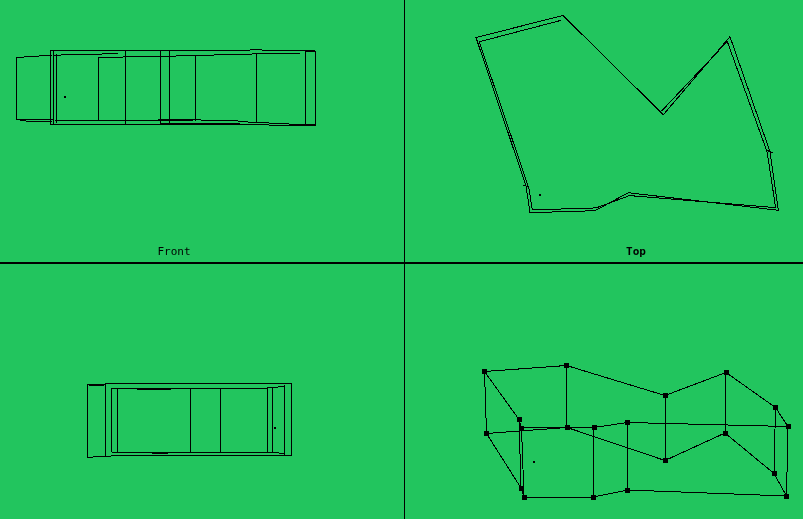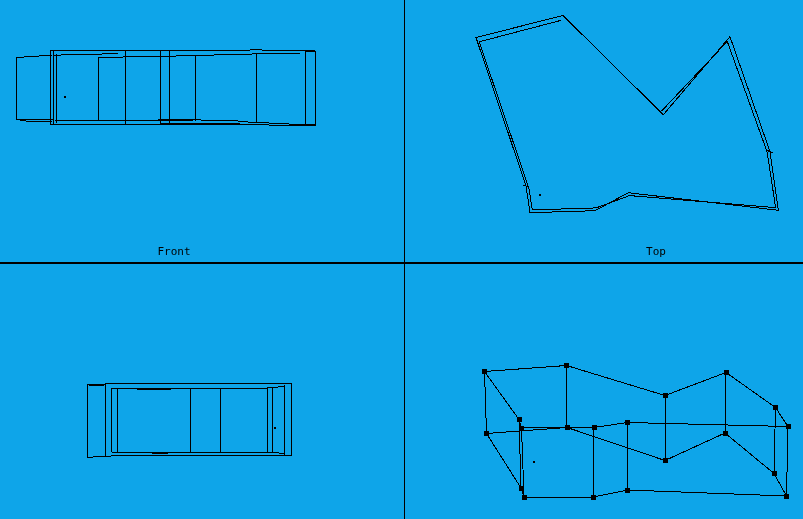--- a/index.html
+++ b/index.html
@@ -1,33 +1,33 @@
 <!DOCTYPE html>
 <html><head>
 <meta charset="utf-8">
 <style>
   html,body{margin:0;padding:0;background:#ffffff;}
   .screen{
     position:relative;
     width:803px;height:519px;
-    background:#0ea5e9;
+    background:#22c55e;
     overflow:hidden;
     font-family:"DejaVu Sans Mono", monospace;
   }
   .screen svg{position:absolute;left:0;top:0;}
   .vp-label{
     position:absolute;
     font:11px "DejaVu Sans Mono", monospace;
     color:#000000;
     transform:translateX(-50%);
     white-space:pre;
     line-height:11px;
   }
   .vp-label.front{left:174px;top:246px;}
-  .vp-label.top{left:656px;top:246px;}
+  .vp-label.top{left:636px;top:246px;font-weight:bold;}
 </style>
 </head>
 <body>
 
 <div class="screen">
   <svg id="canvas" width="803" height="519" viewBox="0 0 803 519" shape-rendering="crispEdges">
     <g id="g-front">
         <line x1="16" y1="57.5" x2="16" y2="119.5" stroke="#000000" stroke-width="1"></line>
         <line x1="50.5" y1="50.5" x2="50.5" y2="125" stroke="#000000" stroke-width="1"></line>
         <line x1="53.5" y1="50.5" x2="53.5" y2="125" stroke="#000000" stroke-width="1"></line>

